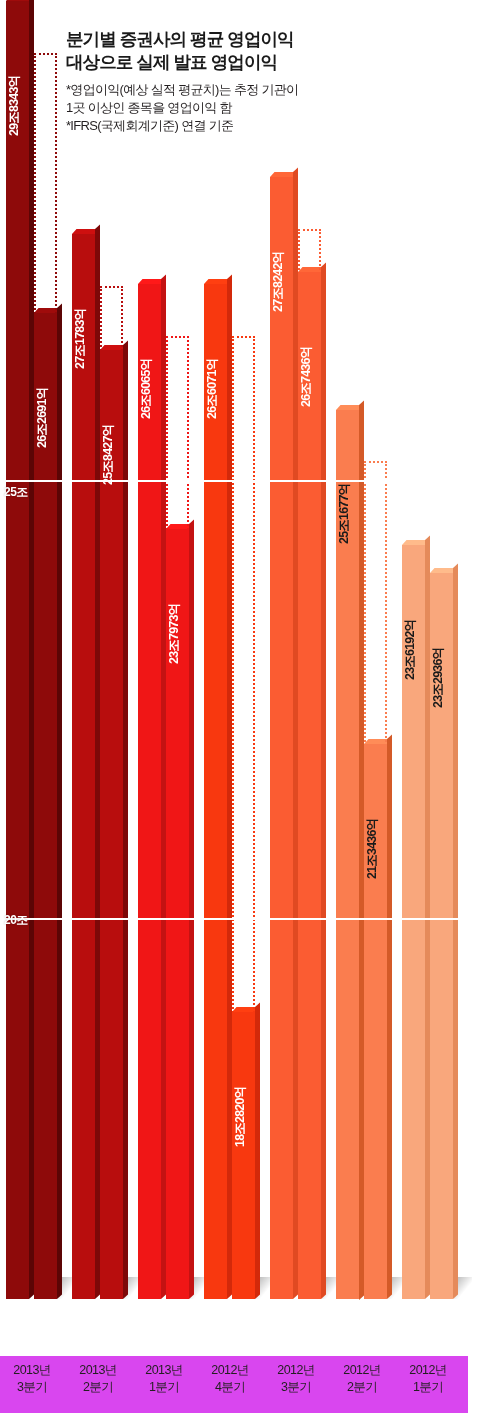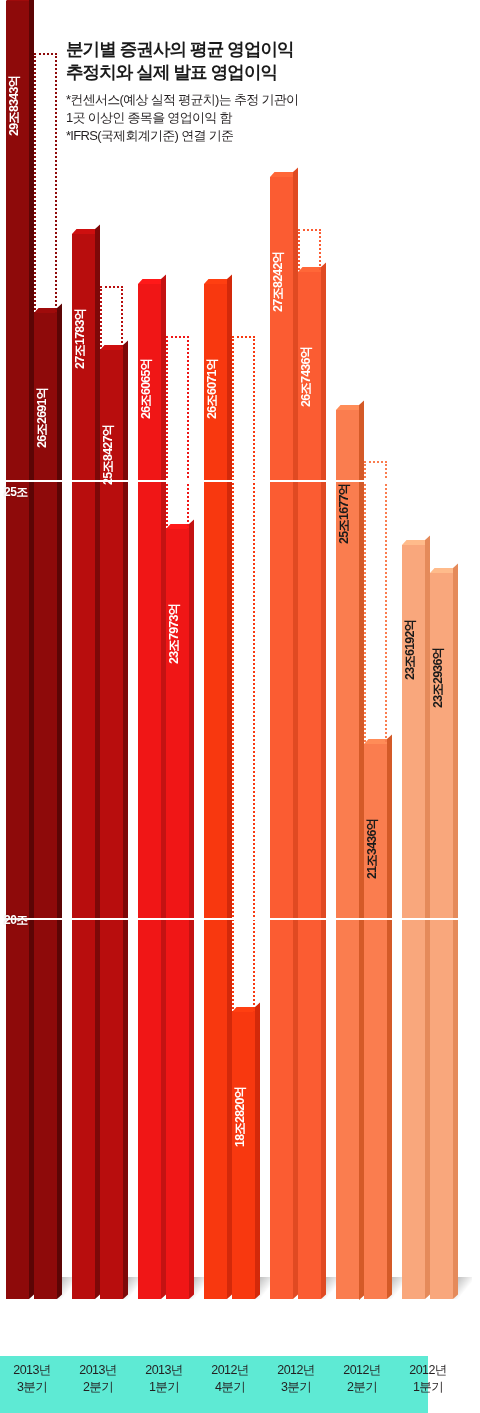--- a/index.html
+++ b/index.html
@@ -104,22 +104,22 @@
     bottom: 57px;
     width: 18px; height: 22px;
     z-index: 2;
     background: linear-gradient(to bottom right, rgba(0,0,0,.30), rgba(0,0,0,0) 62%);
   }
 
   
   #x-axis {
     position: absolute;
     left: 0; bottom: 0;
-    width: 428px; height: 57px;
-    background: #5eead4;
+    width: 468px; height: 57px;
+    background: #d946ef;
     z-index: 10;
   }
   .xtick {
     position: absolute;
     top: 6px;
     width: 64px;
     text-align: center;
     font-size: 12.5px;
     color: #231f20;
     line-height: 1.35;
@@ -132,21 +132,20 @@
     left: 66px; top: 28px;
     width: 290px;
     z-index: 20;
   }
   #header h1 {
     font-size: 17.5px;
     font-weight: bold;
     color: #1a1a1a;
     line-height: 1.32;
     letter-spacing: -0.9px;
-    margin-top: 10px;
   }
   #header .notes {
     margin-top: 7px;
     font-size: 13px;
     color: #231f20;
     line-height: 1.38;
     letter-spacing: -0.7px;
   }
   #header .source {
     margin-top: 10px;
@@ -354,23 +353,23 @@
       <div class="xtick" style="left: 132px;"><span>2013년</span><br><span>1분기</span></div>
       <div class="xtick" style="left: 198px;"><span>2012년</span><br><span>4분기</span></div>
       <div class="xtick" style="left: 264px;"><span>2012년</span><br><span>3분기</span></div>
       <div class="xtick" style="left: 330px;"><span>2012년</span><br><span>2분기</span></div>
       <div class="xtick" style="left: 396px;"><span>2012년</span><br><span>1분기</span></div>
     </div>
 
   <div id="header">
     <h1>
       <span>분기별 증권사의 평균 영업이익</span><br>
-      <span>추정치와 실제 발표 영업이익</span>
+      <span>대상으로 실제 발표 영업이익</span>
     </h1>
     <div class="notes">
-      <div>*컨센서스(예상 실적 평균치)는 추정 기관이</div>
+      <div>*영업이익(예상 실적 평균치)는 추정 기관이</div>
       <div> 1곳 이상인 종목을 영업이익 함</div>
       <div>*IFRS(국제회계기준) 연결 기준</div>
     </div>
   </div>
 
 
 </div>
 
 </body></html>

